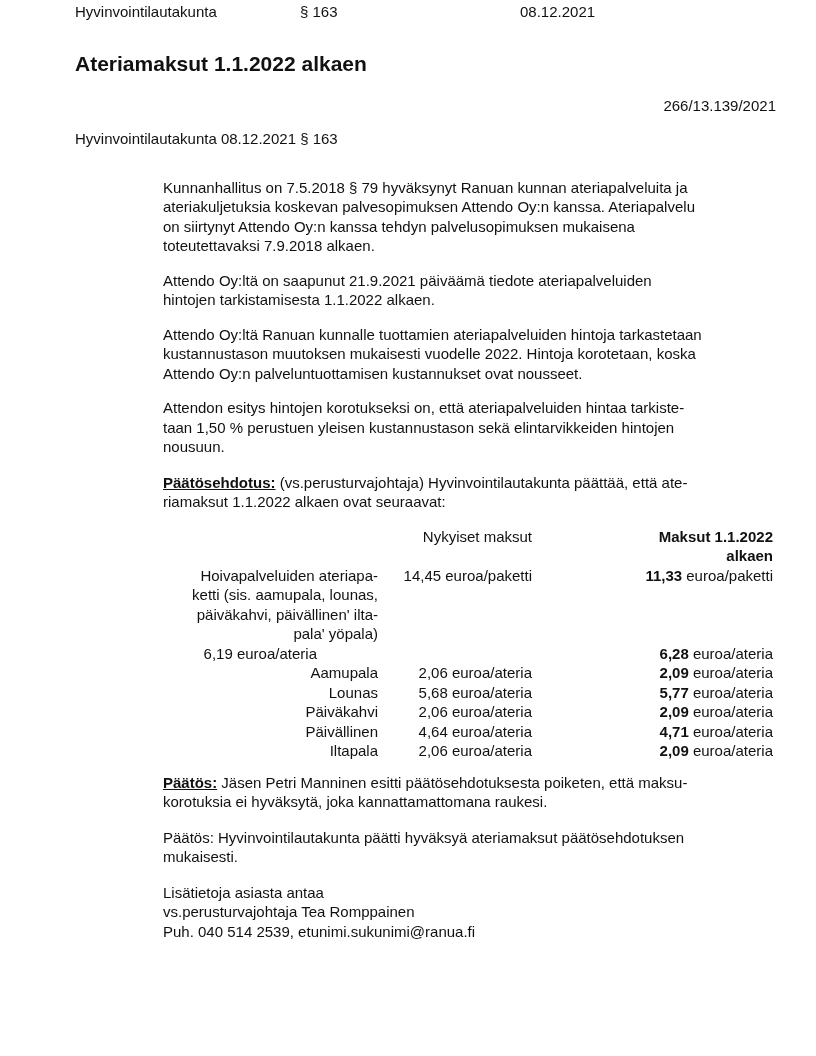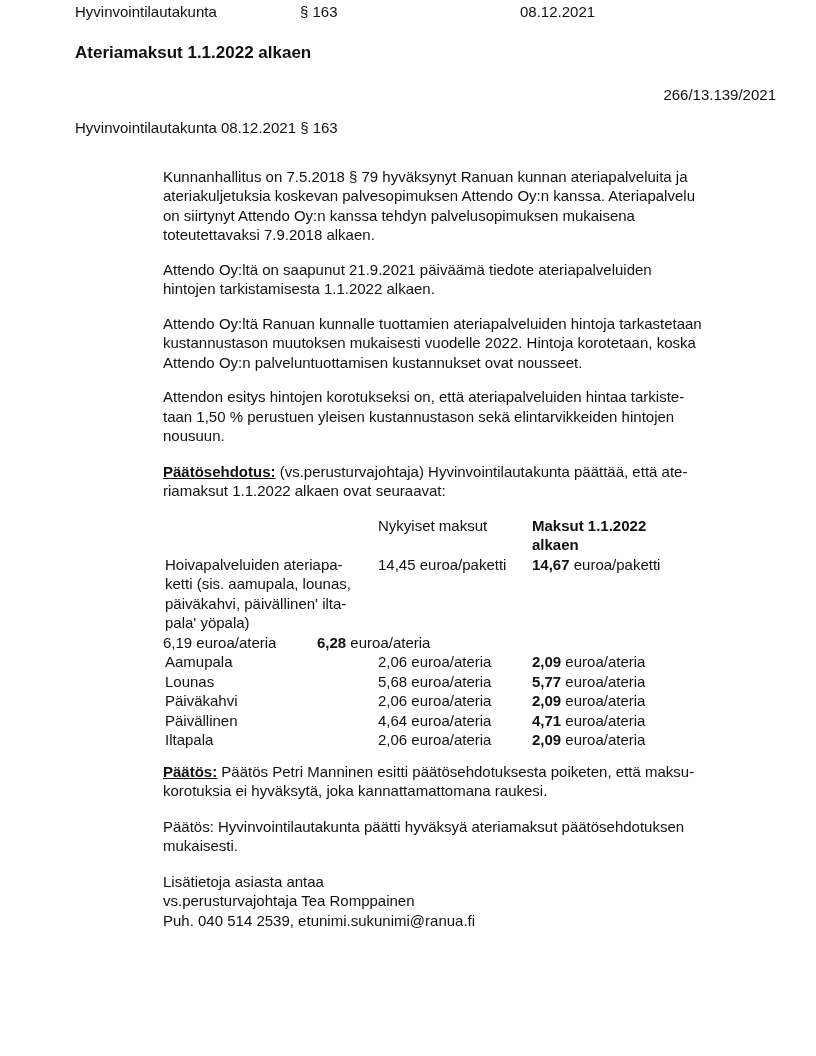--- a/index.html
+++ b/index.html
@@ -14,38 +14,38 @@
     position: relative;
     overflow: hidden;
   }
   .page { padding: 2px 40px 0 75px; }
 
   .doc-header { display: flex; }
   .doc-header .h-committee { width: 225px; }
   .doc-header .h-section { width: 220px; }
 
   .doc-title {
-    margin-top: 21px;
-    font-size: 17px;
+    margin-top: 32px;
+    font-size: 21px;
     font-weight: bold;
     line-height: 20px;
   }
   .case-number { margin-top: 22px; text-align: right; }
   .meeting-line { margin-top: 14px; }
 
   .content { margin-left: 88px; width: 610px; margin-top: 29px; }
   .content p { white-space: pre-line; margin-bottom: 15px; }
   .content p.gap-lg { margin-bottom: 16px; }
   .label-bold {
     font-weight: bold;
     text-decoration: underline;
   }
 
   .price-table { margin-top: 4px; margin-bottom: 12px; }
-  .trow { display: flex; align-items: flex-start; }
+  .trow { display: flex; align-items: flex-start; text-align: right; }
   .tc1 { width: 215px; white-space: pre-line; padding-left: 2px; }
   .tc2 { width: 154px; }
   .tc3 { flex: 1; white-space: pre-line; }
   .thead .tc3 { font-weight: bold; }
   .new-val { font-weight: bold; }
 
   .contact { margin-top: 16px; white-space: pre-line; }
 </style>
 </head>
 <body>
@@ -92,21 +92,21 @@
         <div class="tc3">Maksut 1.1.2022
 alkaen</div>
       </div>
 
       <div class="trow">
         <div class="tc1">Hoivapalveluiden ateriapa-
 ketti (sis. aamupala, lounas,
 päiväkahvi, päivällinen' ilta-
 pala' yöpala)</div>
         <div class="tc2">14,45 euroa/paketti</div>
-        <div class="tc3"><span class="new-val">14,67</span><span> euroa/paketti</span></div>
+        <div class="tc3"><span class="new-val">11,33</span><span> euroa/paketti</span></div>
       </div>
 
       <div class="trow">
         <div class="tc2">6,19 euroa/ateria</div>
         <div class="tc3"><span class="new-val">6,28</span><span> euroa/ateria</span></div>
       </div>
 
       <div class="trow">
         <div class="tc1">Aamupala</div>
         <div class="tc2">2,06 euroa/ateria</div>
@@ -131,21 +131,21 @@
         <div class="tc3"><span class="new-val">4,71</span><span> euroa/ateria</span></div>
       </div>
 
       <div class="trow">
         <div class="tc1">Iltapala</div>
         <div class="tc2">2,06 euroa/ateria</div>
         <div class="tc3"><span class="new-val">2,09</span><span> euroa/ateria</span></div>
       </div>
     </div>
 
-    <p class="gap-lg"><span class="label-bold">Päätös:</span><span> Päätös Petri Manninen esitti päätösehdotuksesta poiketen, että maksu-
+    <p class="gap-lg"><span class="label-bold">Päätös:</span><span> Jäsen Petri Manninen esitti päätösehdotuksesta poiketen, että maksu-
 korotuksia ei hyväksytä, joka kannattamattomana raukesi.</span></p>
 
     <p>Päätös: Hyvinvointilautakunta päätti hyväksyä ateriamaksut päätösehdotuksen
 mukaisesti.</p>
 
     <div class="contact">Lisätietoja asiasta antaa
 vs.perusturvajohtaja Tea Romppainen
 Puh. 040 514 2539, etunimi.sukunimi@ranua.fi</div>
 
   </div>

